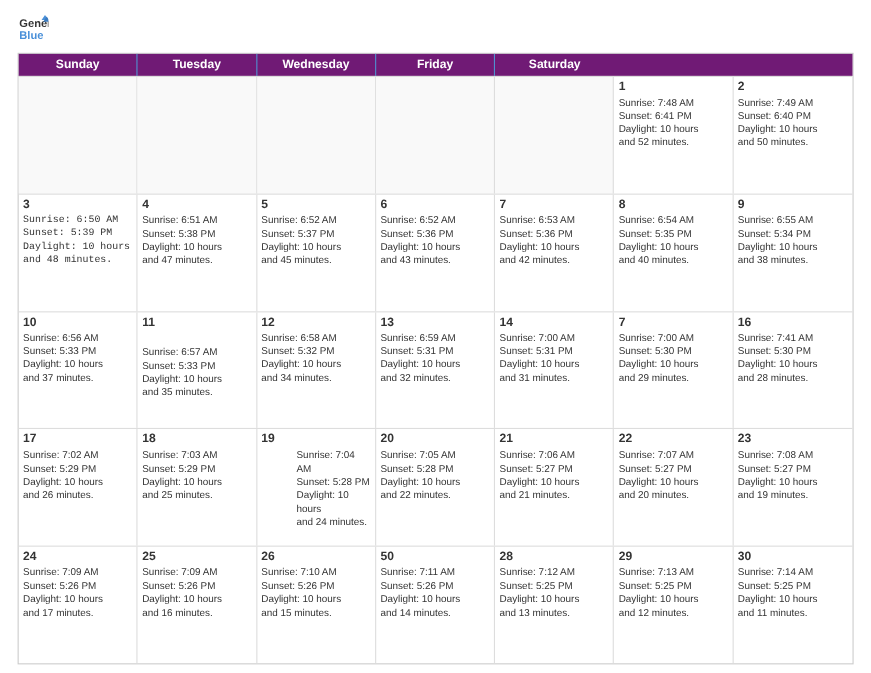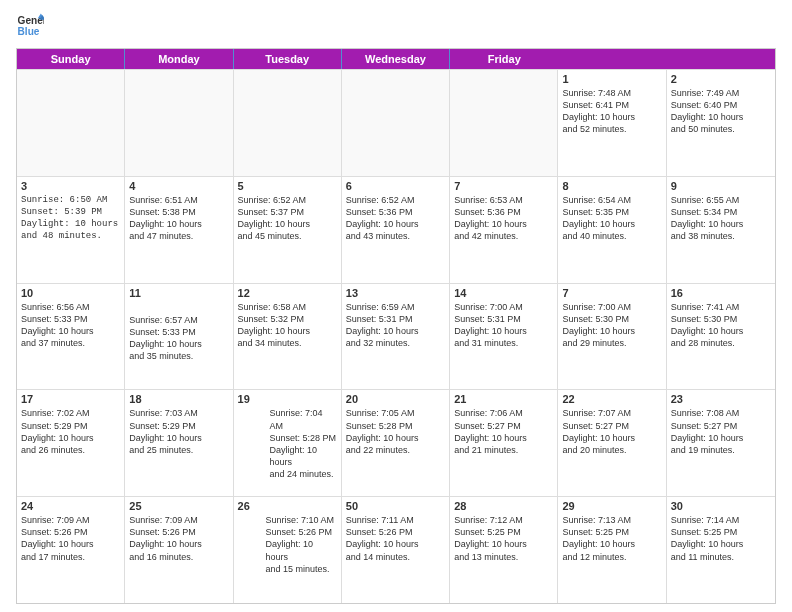--- a/index.html
+++ b/index.html
@@ -46,21 +46,21 @@
     }
     .calendar {
       flex: 1;
       display: flex;
       flex-direction: column;
       border: 1px solid #ccc;
     }
     .cal-header-row {
       display: grid;
       grid-template-columns: repeat(7, 1fr);
-      background: #a21caf;
+      background: #701a75;
     }
     .cal-header-cell {
       color: #fff;
       font-size: 11px;
       font-weight: bold;
       text-align: center;
       padding: 4px 2px;
       border-right: 1px solid #5090cf;
     }
     .cal-header-cell:last-child { border-right: none; }
@@ -111,24 +111,24 @@
     </div>
     <div class="title-block">
       <div class="month-title"></div>
       <div class="location"></div>
     </div>
   </div>
 
   <div class="calendar">
     <div class="cal-header-row">
     <div class="cal-header-cell">Sunday</div>
-        <div class="cal-header-cell">Monday</div>
         <div class="cal-header-cell">Tuesday</div>
         <div class="cal-header-cell">Wednesday</div>
         <div class="cal-header-cell">Friday</div>
+        <div class="cal-header-cell">Saturday</div>
       </div>
     <div class="cal-body">
     <div class="cal-row">
           <div class="cal-cell empty"></div>
           <div class="cal-cell empty"></div>
           <div class="cal-cell empty"></div>
           <div class="cal-cell empty"></div>
           <div class="cal-cell empty"></div>
           <div class="cal-cell">
             <div class="day-num">1</div>
@@ -308,21 +308,21 @@
           </div>
           <div class="cal-cell">
             <div class="day-num">25</div>
             <div class="cell-text" style="white-space: pre-line;">Sunrise: 7:09 AM
 Sunset: 5:26 PM
 Daylight: 10 hours
 and 16 minutes.</div>
           </div>
           <div class="cal-cell">
             <div class="day-num">26</div>
-            <div class="cell-text" style="white-space: pre-line; margin-left: 28px;">Sunrise: 7:10 AM
+            <div class="cell-text" style="white-space: pre-line;">Sunrise: 7:10 AM
 Sunset: 5:26 PM
 Daylight: 10 hours
 and 15 minutes.</div>
           </div>
           <div class="cal-cell">
             <div class="day-num">50</div>
             <div class="cell-text" style="white-space: pre-line;">Sunrise: 7:11 AM
 Sunset: 5:26 PM
 Daylight: 10 hours
 and 14 minutes.</div>

